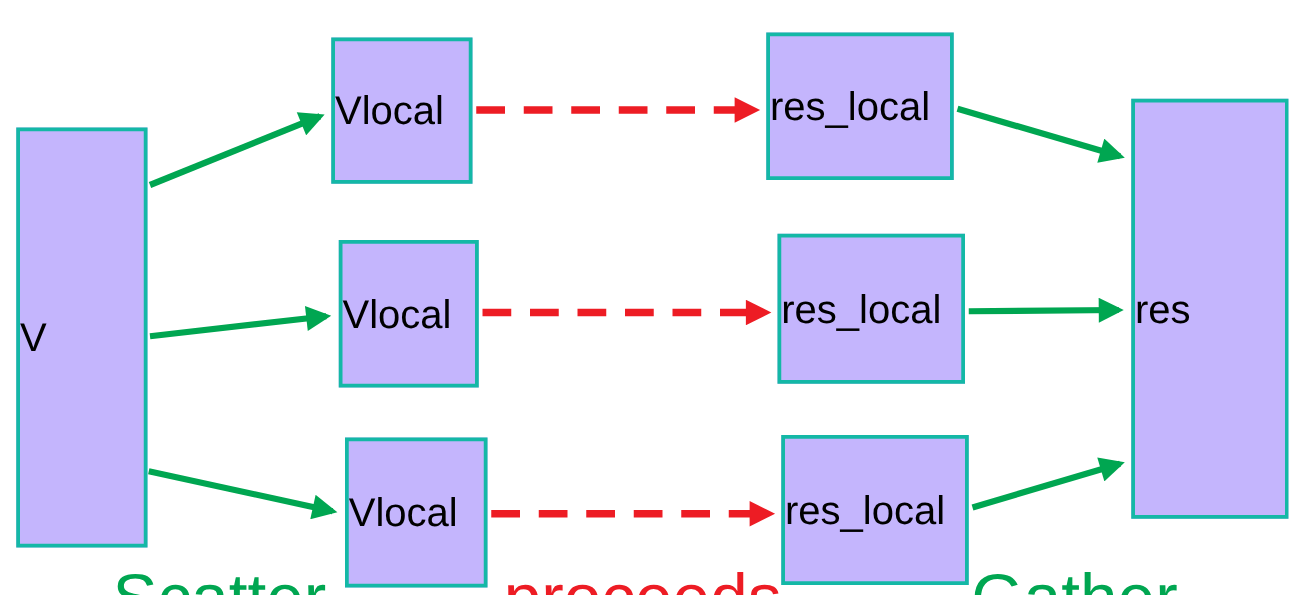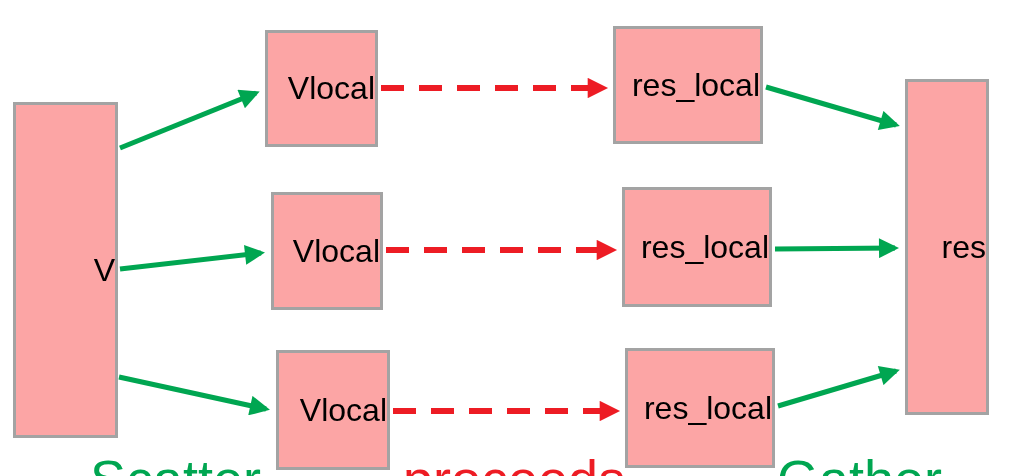--- a/index.html
+++ b/index.html
@@ -8,38 +8,38 @@
     width: 1031px;
     height: 476px;
     background: #ffffff;
     overflow: hidden;
     font-family: "Liberation Sans", sans-serif;
   }
   .wires { position: absolute; left: 0; top: 0; width: 1031px; height: 476px; }
   .node {
     position: absolute;
     box-sizing: border-box;
-    border: 3px solid #a3a3a3;
-    background: #fca5a5;
+    border: 3px solid #14b8a6;
+    background: #c4b5fd;
     display: flex;
     align-items: center;
-    justify-content: flex-end;
+    justify-content: flex-start;
     font-size: 32px;
     color: #000000;
     white-space: nowrap;
   }
   .node.tall { z-index: 1; }
   .node-v        { left: 13px;  top: 102px; width: 105px; height: 336px; }
   .node-vlocal1  { left: 265px; top: 30px;  width: 113px; height: 117px; }
   .node-vlocal2  { left: 271px; top: 192px; width: 112px; height: 118px; }
   .node-vlocal3  { left: 276px; top: 350px; width: 114px; height: 120px; }
   .node-reslocal1{ left: 613px; top: 26px;  width: 150px; height: 118px; }
   .node-reslocal2{ left: 622px; top: 187px; width: 150px; height: 120px; }
   .node-reslocal3{ left: 625px; top: 348px; width: 150px; height: 120px; }
-  .node-res      { left: 905px; top: 79px;  width: 84px; height: 336px; }
+  .node-res      { left: 905px; top: 79px;  width: 126px; height: 336px; }
   .caption-word {
     position: absolute;
     top: 452px;
     font-size: 54px;
     line-height: 1;
     letter-spacing: 0;
     white-space: nowrap;
   }
   .caption-scatter  { left: 90px;  color: #00a651; }
   .caption-proceeds { left: 403px; color: #ed1c24; }

